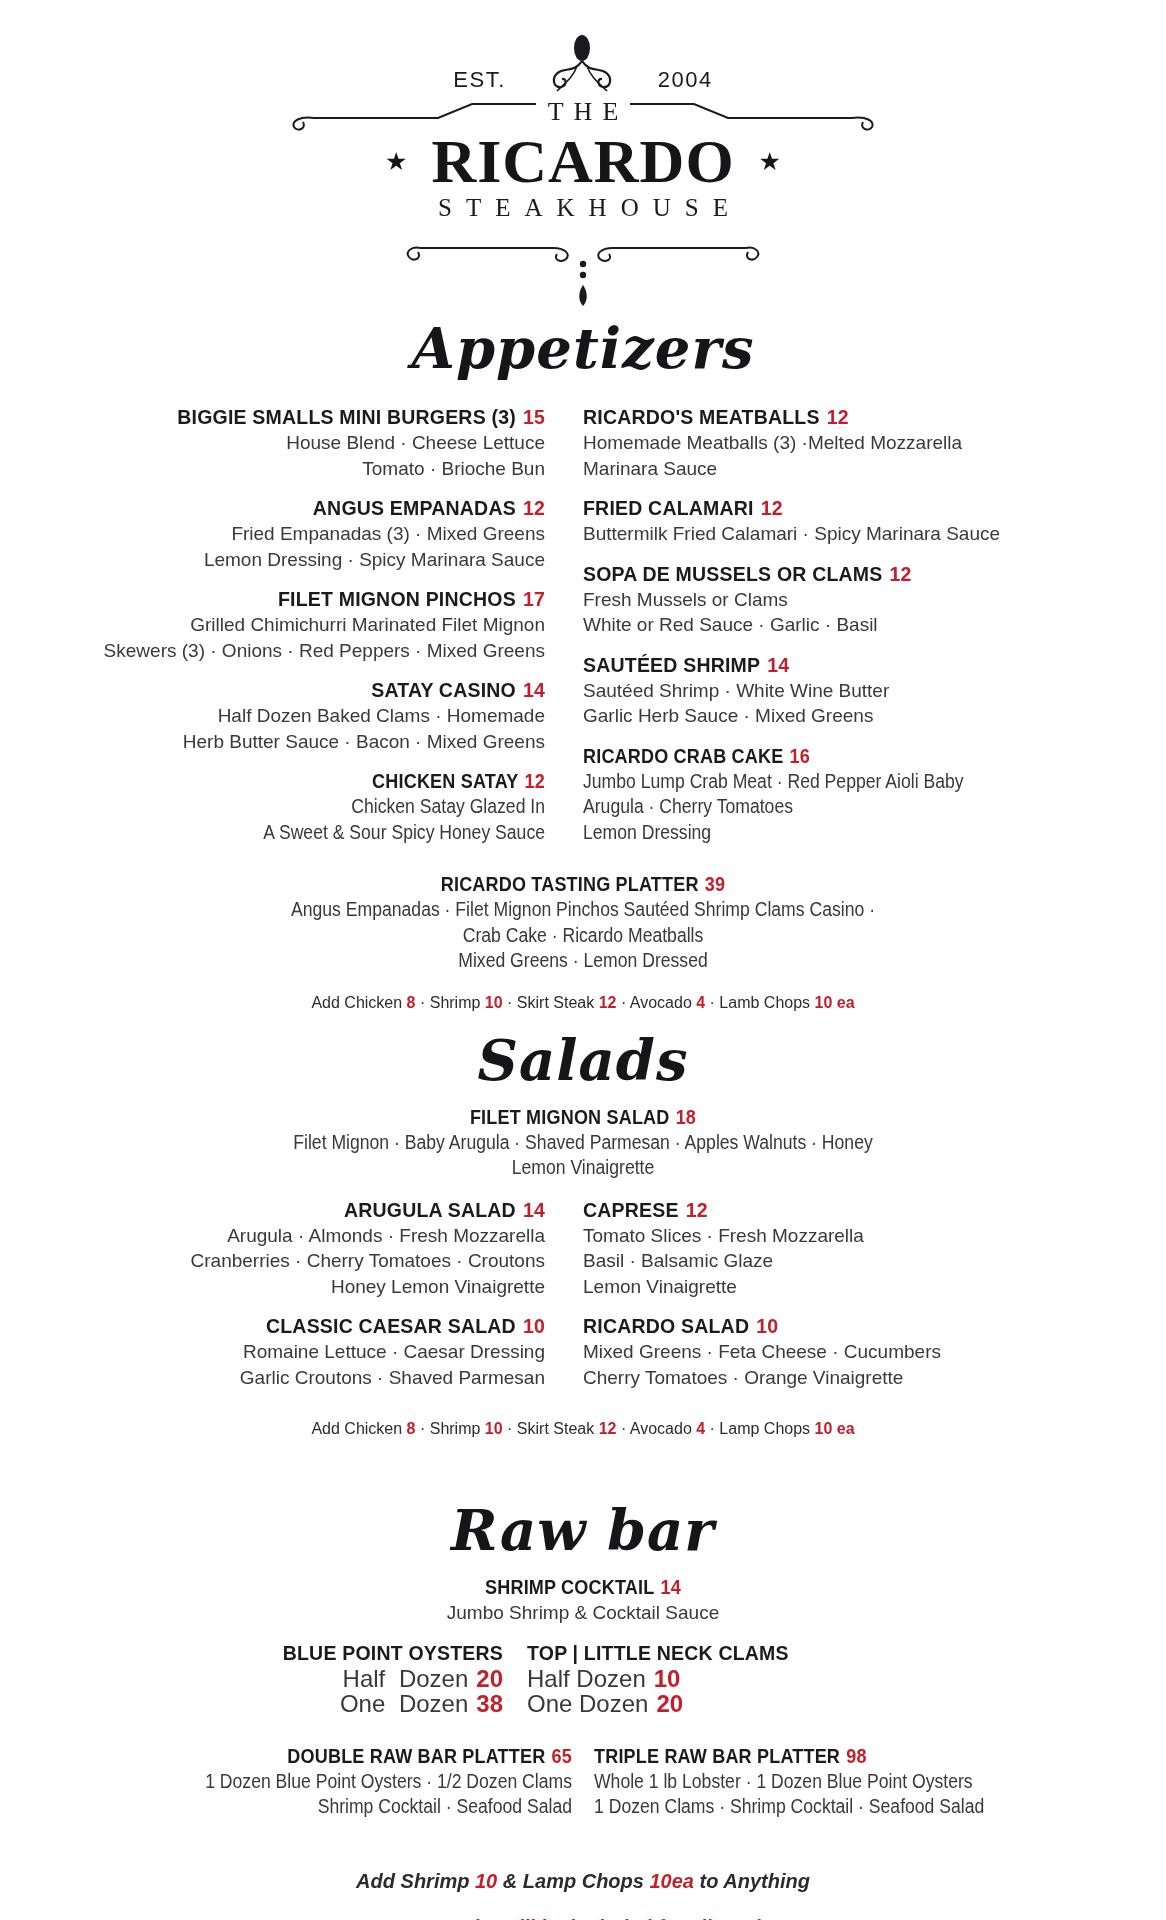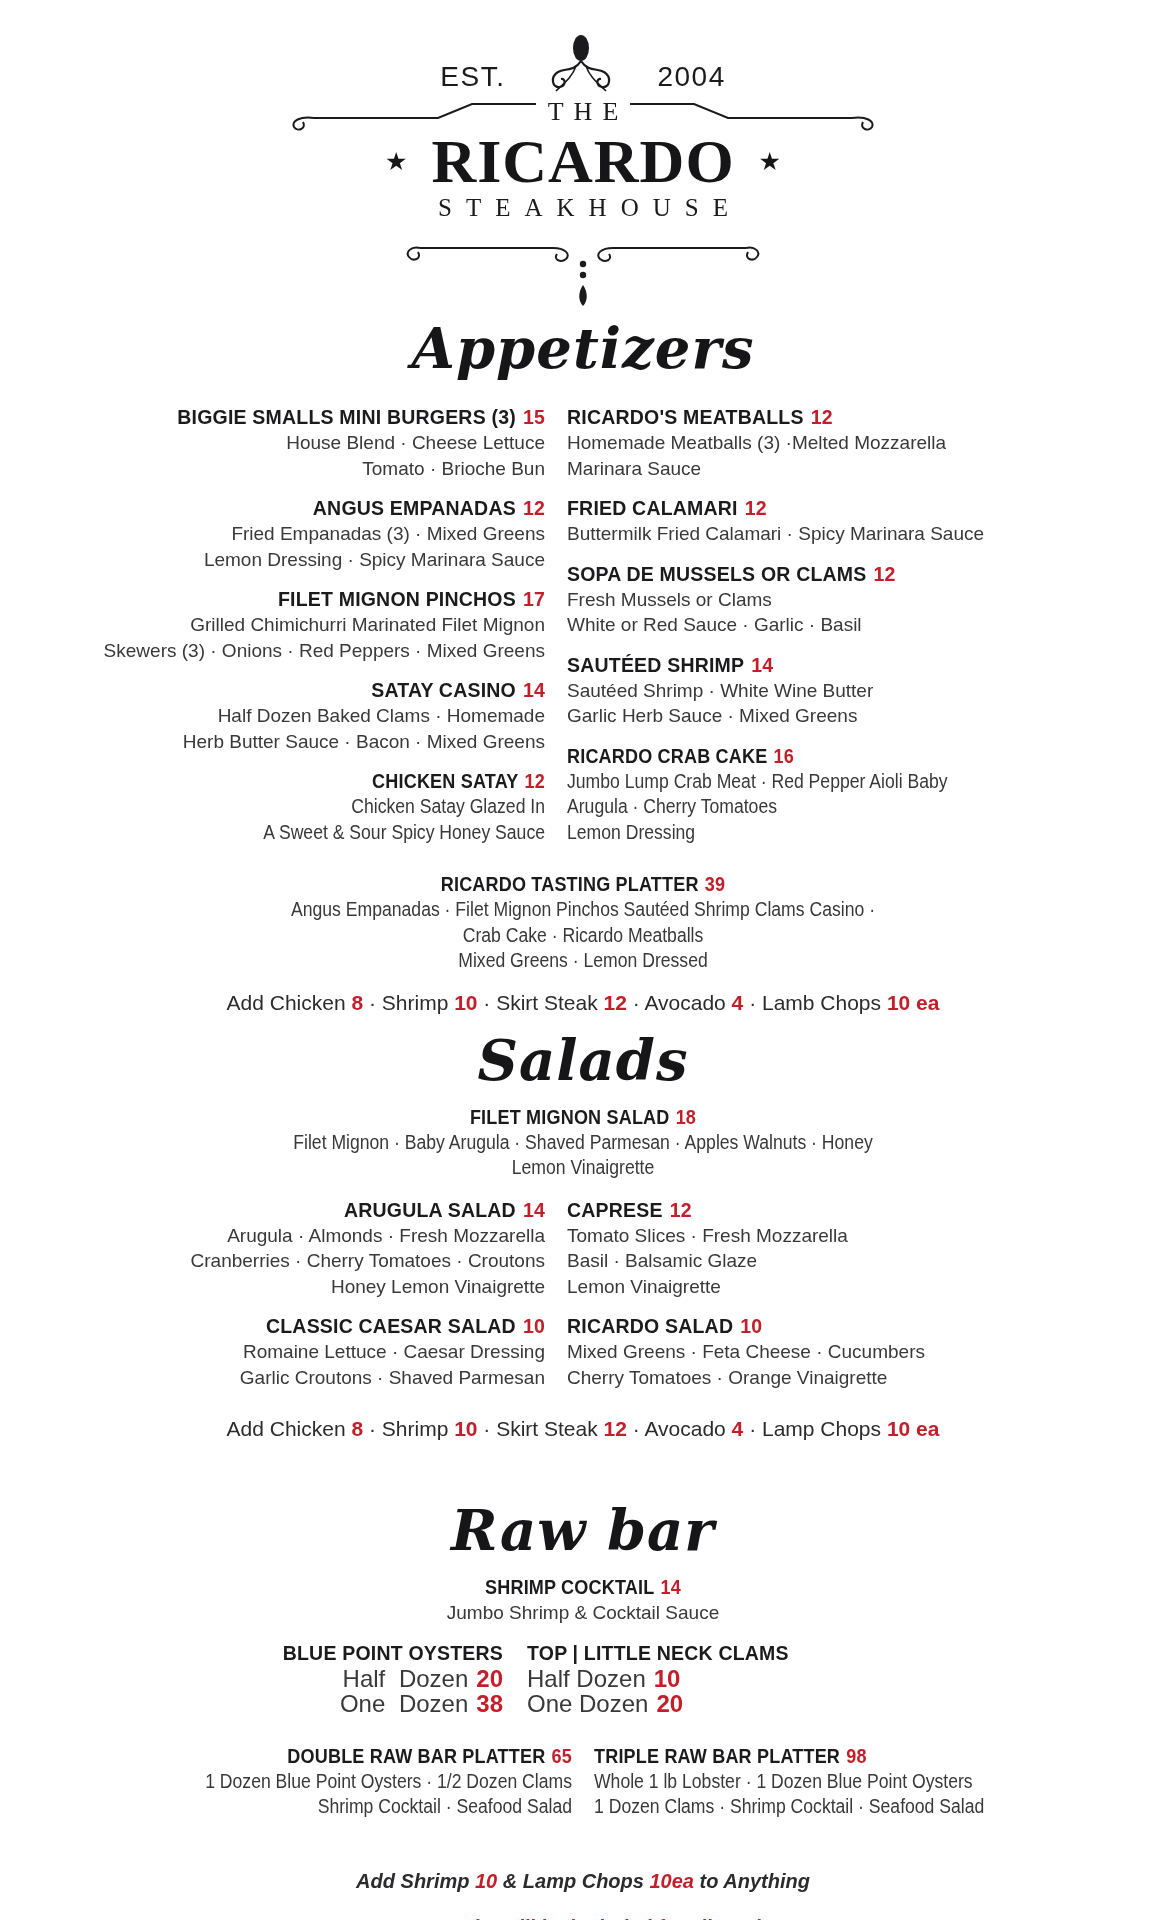--- a/index.html
+++ b/index.html
@@ -2,21 +2,21 @@
 <html><head>
 <meta charset="utf-8">
 <style>
   html,body{margin:0;padding:0;background:#ffffff;}
   body{width:1166px;height:1920px;overflow:hidden;font-family:"Liberation Sans",sans-serif;color:#1b1b1d;}
   .menu{padding-top:44px;}
 
   
   .logo{text-align:center;}
   .est-row{display:flex;justify-content:center;align-items:flex-end;gap:16px;height:50px;}
-  .est{font-size:28px;letter-spacing:1.5px;color:#1b1b1d;padding-bottom:1px;}
+  .est{font-size:22px;letter-spacing:1.5px;color:#1b1b1d;padding-bottom:1px;}
   .the-row{display:flex;justify-content:center;align-items:center;gap:2px;height:36px;margin-top:0;}
   .the{font-family:"Liberation Serif",serif;font-size:26px;letter-spacing:10px;padding-left:10px;color:#1b1b1d;}
   .name-row{display:flex;justify-content:center;align-items:center;gap:24px;height:62px;}
   .brand{font-family:"Liberation Serif",serif;font-weight:700;font-size:62px;line-height:62px;letter-spacing:1px;margin:0;color:#161618;}
   .star{font-size:25px;line-height:25px;color:#161618;}
   .sub{font-family:"Liberation Serif",serif;font-size:25px;letter-spacing:14px;padding-left:14px;height:32px;line-height:32px;color:#1b1b1d;}
   .orn-bottom-wrap{height:80px;margin-top:4px;}
 
   
   .script{font-family:"DejaVu Serif",serif;font-style:italic;font-weight:700;font-size:56px;line-height:52px;text-align:center;letter-spacing:1px;margin:0;color:#161618;}
@@ -24,21 +24,21 @@
   .h-sal{margin-top:18px;}
   .h-raw{margin-top:62px;}
 
   
   .cols{display:flex;width:1016px;margin-left:75px;}
   .col{min-width:0;}
   .al-r{text-align:right;}
   .al-l{text-align:left;}
   .al-c{text-align:center;}
   .app-cols{margin-top:30px;}
-  .app-cols .col-left,.sal-cols .col-left{flex:0 0 470px;margin-right:22px;}
+  .app-cols .col-left,.sal-cols .col-left{flex:0 0 470px;margin-right:38px;}
   .app-cols .col-right,.sal-cols .col-right{flex:0 0 524px;}
   .sal-cols{margin-top:16px;}
   .oyster-cols{margin-top:12px;}
   .oyster-cols .col-left{flex:0 0 428px;margin-right:24px;}
   .oyster-cols .col-right{flex:0 0 520px;}
   .platter-cols{margin-top:12px;}
   .platter-cols .col-left{flex:0 0 497px;margin-right:22px;}
   .platter-cols .col-right{flex:0 0 497px;}
   .center-block{width:1016px;margin-left:75px;text-align:center;}
   .tasting{margin-top:12px;}
@@ -55,21 +55,21 @@
   .cond{transform:scaleX(.88);}
   .al-r .cond{transform-origin:100% 50%;}
   .al-l .cond{transform-origin:0 50%;}
   .al-c .cond{transform-origin:50% 50%;}
 
   .rb-line{font-size:24px;line-height:25.5px;color:#39393b;}
   .rb-line .pr{font-weight:700;margin-left:8px;}
   .oyster-cols .col-left .rb-line{word-spacing:7px;}
 
   
-  .seg-line{width:1016px;margin-left:75px;text-align:center;font-size:21px;line-height:26px;color:#2c2c2e;}
+  .seg-line{width:1016px;margin-left:75px;text-align:center;font-size:16px;line-height:26px;color:#2c2c2e;}
   .seg-line .red{color:#c31f2a;font-weight:700;}
   .app-add{margin-top:16px;}
   .sal-add{margin-top:12px;}
   .note1{margin-top:34px;font-weight:700;font-style:italic;font-size:20px;}
   .note2{width:1016px;margin-left:75px;margin-top:20px;text-align:center;font-weight:700;font-style:italic;font-size:20px;line-height:26px;color:#c31f2a;}
 
   svg{display:inline-block;vertical-align:middle;}
 </style>
 </head>
 <body>

